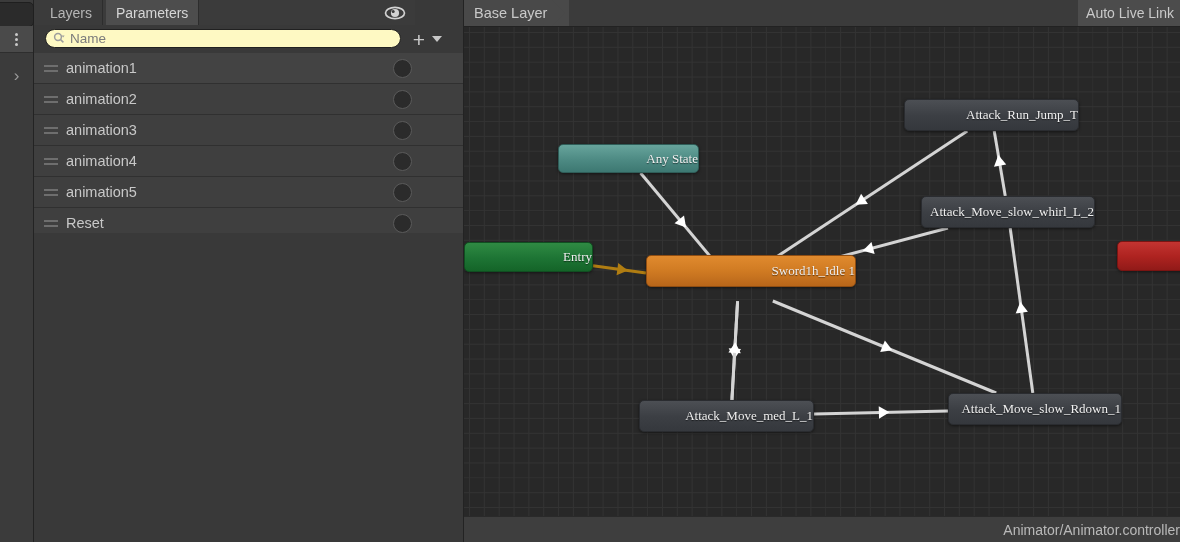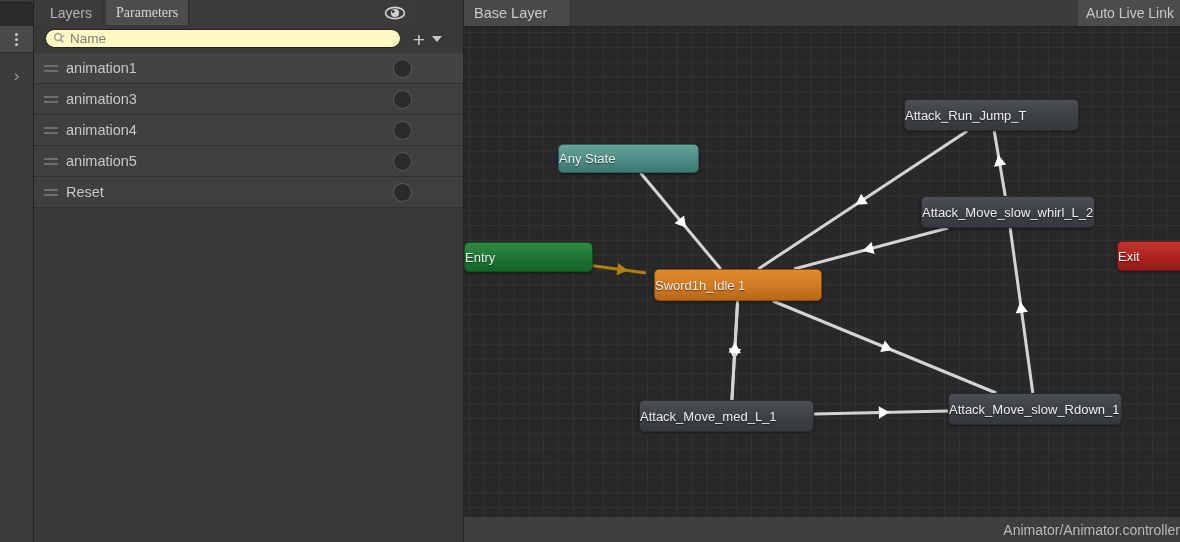--- a/index.html
+++ b/index.html
@@ -90,21 +90,20 @@
     display: flex;
     align-items: center;
     font-size: 14px;
     color: #b6b6b6;
     border-right: 1px solid #2d2d2d;
     box-sizing: border-box;
   }
   .tab.active {
     background: #4d4d4d;
     color: #d6d6d6;
-    font-family: Liberation Serif, serif;
   }
   #tab-layers { left: 6px; }
   #tab-parameters { left: 72px; }
   #eye-icon {
     position: absolute;
     right: 8px; top: 4px;
     width: 24px; height: 17px;
     display: flex;
     align-items: center;
     justify-content: center;
@@ -281,28 +280,29 @@
     width: 716px; height: 491px;
     z-index: 1;
     pointer-events: none;
   }
   .node {
     position: absolute;
     z-index: 3;
     border-radius: 5px;
     display: flex;
     align-items: center;
-    justify-content: flex-start;
+    justify-content: flex-end;
     font-size: 13px;
     color: #f0f0f0;
     box-sizing: border-box;
     text-shadow: 0 1px 1px rgba(0,0,0,.55);
     box-shadow: 0 1px 3px rgba(0,0,0,.5);
     white-space: nowrap;
     overflow: hidden;
+    font-family: Liberation Serif, serif;
   }
   .node.state {
     background: linear-gradient(to bottom, #4c4f54 0%, #3c3f44 52%, #35383d 100%);
     border: 1px solid #2a2c30;
   }
   .node.entry {
     background: linear-gradient(to bottom, #2f8a43 0%, #1d7434 55%, #146428 100%);
     border: 1px solid #104f21;
   }
   .node.anystate {
@@ -387,20 +387,25 @@
         <span>+</span>
       </div>
       <div id="add-caret"></div>
     </div>
 
     <div id="param-list">
       <div id="param-rows">
           <div class="param-row alt">
             <span class="param-grip"></span>
             <span class="param-label">animation1</span>
+            <span class="param-knob"></span>
+          </div>
+          <div class="param-row">
+            <span class="param-grip"></span>
+            <span class="param-label">animation2</span>
             <span class="param-knob"></span>
           </div>
           <div class="param-row">
             <span class="param-grip"></span>
             <span class="param-label">animation3</span>
             <span class="param-knob"></span>
           </div>
           <div class="param-row">
             <span class="param-grip"></span>
             <span class="param-label">animation4</span>
@@ -456,21 +461,21 @@
           <line x1="350" y1="388.01458670988654" x2="484" y2="384.9740680713128" stroke="#d4d4d4" stroke-width="3"></line>
           <polygon points="425.4978127067457,386.3015083016297 415.0161913352681,392.7409367254096 414.73490231135906,380.34412760027465" fill="#ffffff"></polygon>
         </svg>
       <div id="nodes-layer">
           <div class="node anystate" style="left: 94px; top: 118px; width: 141px; height: 29px;">
             <span>Any State</span>
           </div>
           <div class="node entry" style="left: 0px; top: 216px; width: 129px; height: 30px;">
             <span>Entry</span>
           </div>
-          <div class="node active" style="left: 182px; top: 243px; width: 168px; height: 32px; margin-left: 8px;">
+          <div class="node active" style="left: 182px; top: 229px; width: 210px; height: 32px;">
             <span>Sword1h_Idle 1</span>
           </div>
           <div class="node state" style="left: 440px; top: 73px; width: 175px; height: 32px;">
             <span>Attack_Run_Jump_T</span>
           </div>
           <div class="node state" style="left: 457px; top: 170px; width: 174px; height: 32px;">
             <span>Attack_Move_slow_whirl_L_2</span>
           </div>
           <div class="node state" style="left: 175px; top: 374px; width: 175px; height: 32px;">
             <span>Attack_Move_med_L_1</span>

